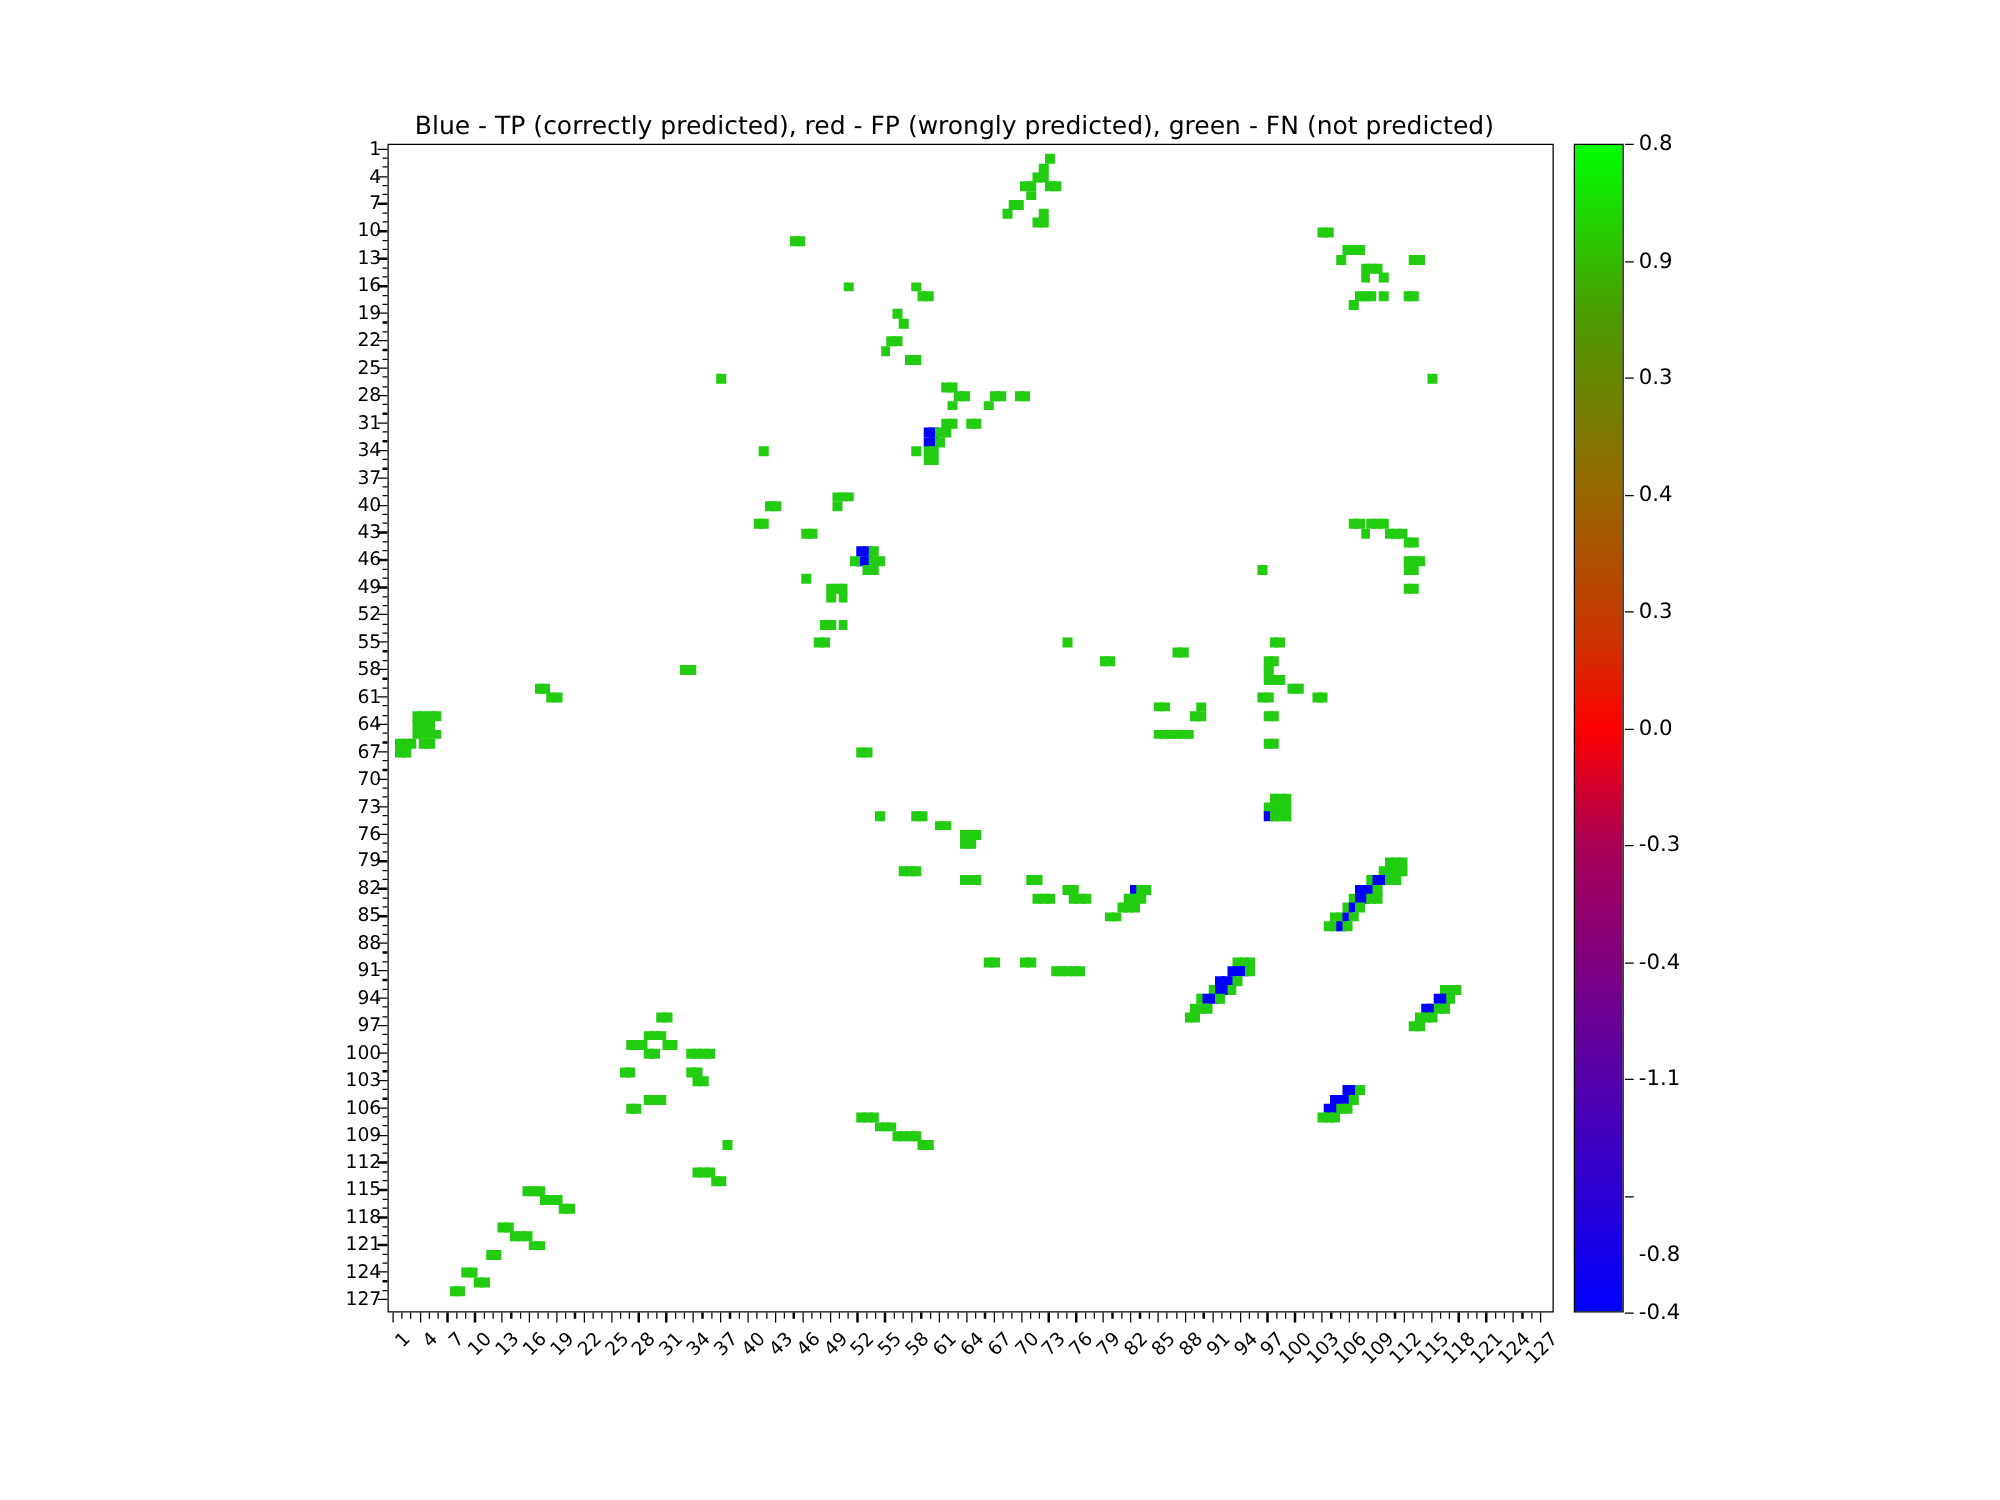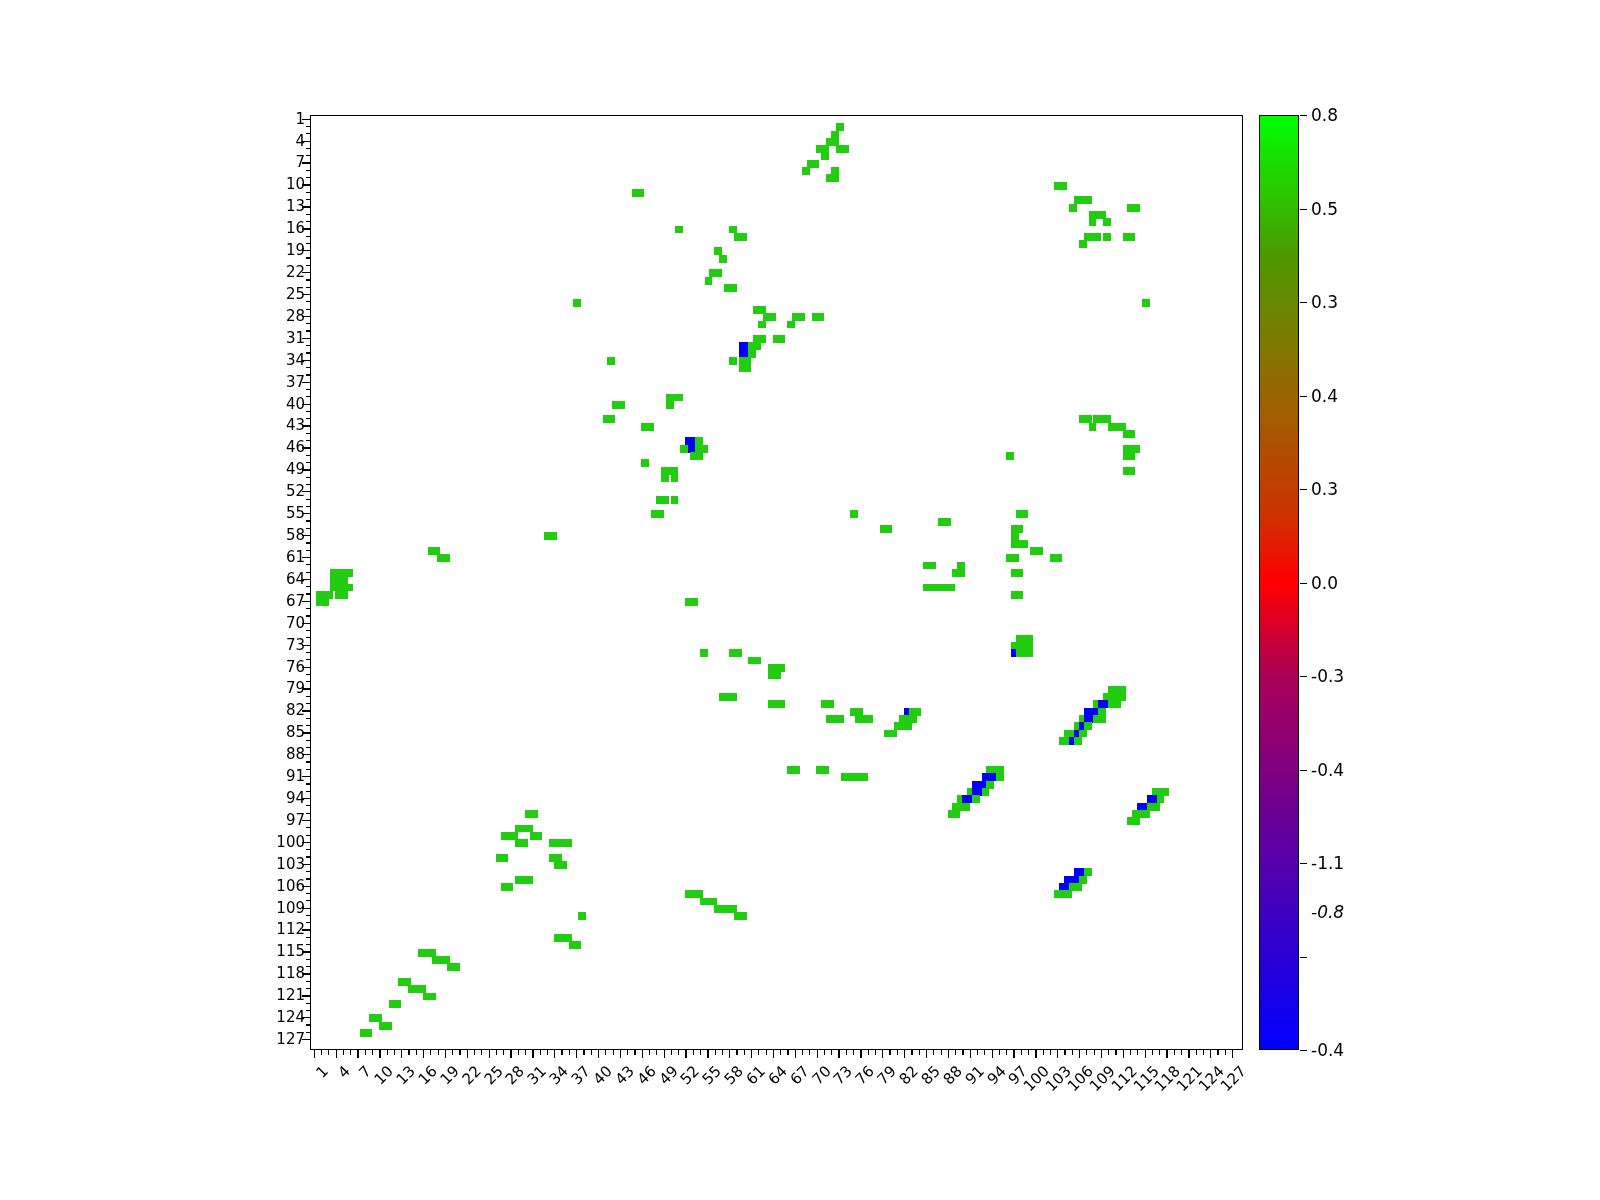--- a/index.html
+++ b/index.html
@@ -42,20 +42,21 @@
   .cbtick{position:absolute;left:1300px;width:7px;height:1.2px;background:#000;}
   .cblabel{position:absolute;left:1311px;font-size:17px;color:#000;
            transform:translateY(-50%);white-space:nowrap;}
 </style>
 </head>
 <body>
 
 <div id="figure">
 
 
+  <div class="axtitle">Blue - TP (correctly predicted), red - FP (wrongly predicted), green - FN (not predicted)</div>
 
   <div id="axes">
     <div id="cells">
         <div class="cell" style="left: 524.81px; top: 7.3px; width: 7.89px; height: 7.9px; background: rgb(34, 204, 17);"></div>
         <div class="cell" style="left: 519.95px; top: 14.61px; width: 7.89px; height: 7.9px; background: rgb(34, 204, 17);"></div>
         <div class="cell" style="left: 519.95px; top: 21.91px; width: 7.89px; height: 7.9px; background: rgb(34, 204, 17);"></div>
         <div class="cell" style="left: 515.09px; top: 21.91px; width: 7.89px; height: 7.9px; background: rgb(34, 204, 17);"></div>
         <div class="cell" style="left: 510.23px; top: 29.22px; width: 7.89px; height: 7.9px; background: rgb(34, 204, 17);"></div>
         <div class="cell" style="left: 505.38px; top: 29.22px; width: 7.89px; height: 7.9px; background: rgb(34, 204, 17);"></div>
         <div class="cell" style="left: 524.81px; top: 29.22px; width: 7.89px; height: 7.9px; background: rgb(34, 204, 17);"></div>
@@ -795,33 +796,33 @@
       <div class="xtickminor" style="left: 1224.78px;"></div>
       <div class="xtickmajor" style="left: 1232.07px;"></div>
       <div class="xlabel" style="left: 1137.07px; top: 1062px; width: 100px;">127</div>
     </div>
 
   <div id="cbar"></div>
   <div id="cbticks">
       <div class="cbtick" style="top: 115px;"></div>
       <div class="cblabel" style="top: 115px;">0.8</div>
       <div class="cbtick" style="top: 208.5px;"></div>
-      <div class="cblabel" style="top: 208.5px;">0.5</div>
+      <div class="cblabel" style="top: 208.5px;">0.9</div>
       <div class="cbtick" style="top: 302px;"></div>
       <div class="cblabel" style="top: 302px;">0.3</div>
       <div class="cbtick" style="top: 395.5px;"></div>
       <div class="cblabel" style="top: 395.5px;">0.4</div>
       <div class="cbtick" style="top: 489px;"></div>
       <div class="cblabel" style="top: 489px;">0.3</div>
       <div class="cbtick" style="top: 582.5px;"></div>
       <div class="cblabel" style="top: 582.5px;">0.0</div>
       <div class="cbtick" style="top: 676px;"></div>
       <div class="cblabel" style="top: 676px;">-0.3</div>
       <div class="cbtick" style="top: 769.5px;"></div>
       <div class="cblabel" style="top: 769.5px;">-0.4</div>
       <div class="cbtick" style="top: 863px;"></div>
       <div class="cblabel" style="top: 863px;">-1.1</div>
       <div class="cbtick" style="top: 956.5px;"></div>
-      <div class="cblabel" style="top: 912px; font-style: italic;">-0.8</div>
+      <div class="cblabel" style="top: 1004px;">-0.8</div>
       <div class="cbtick" style="top: 1050px;"></div>
       <div class="cblabel" style="top: 1050px;">-0.4</div>
     </div>
 </div>
 
 </body></html>

